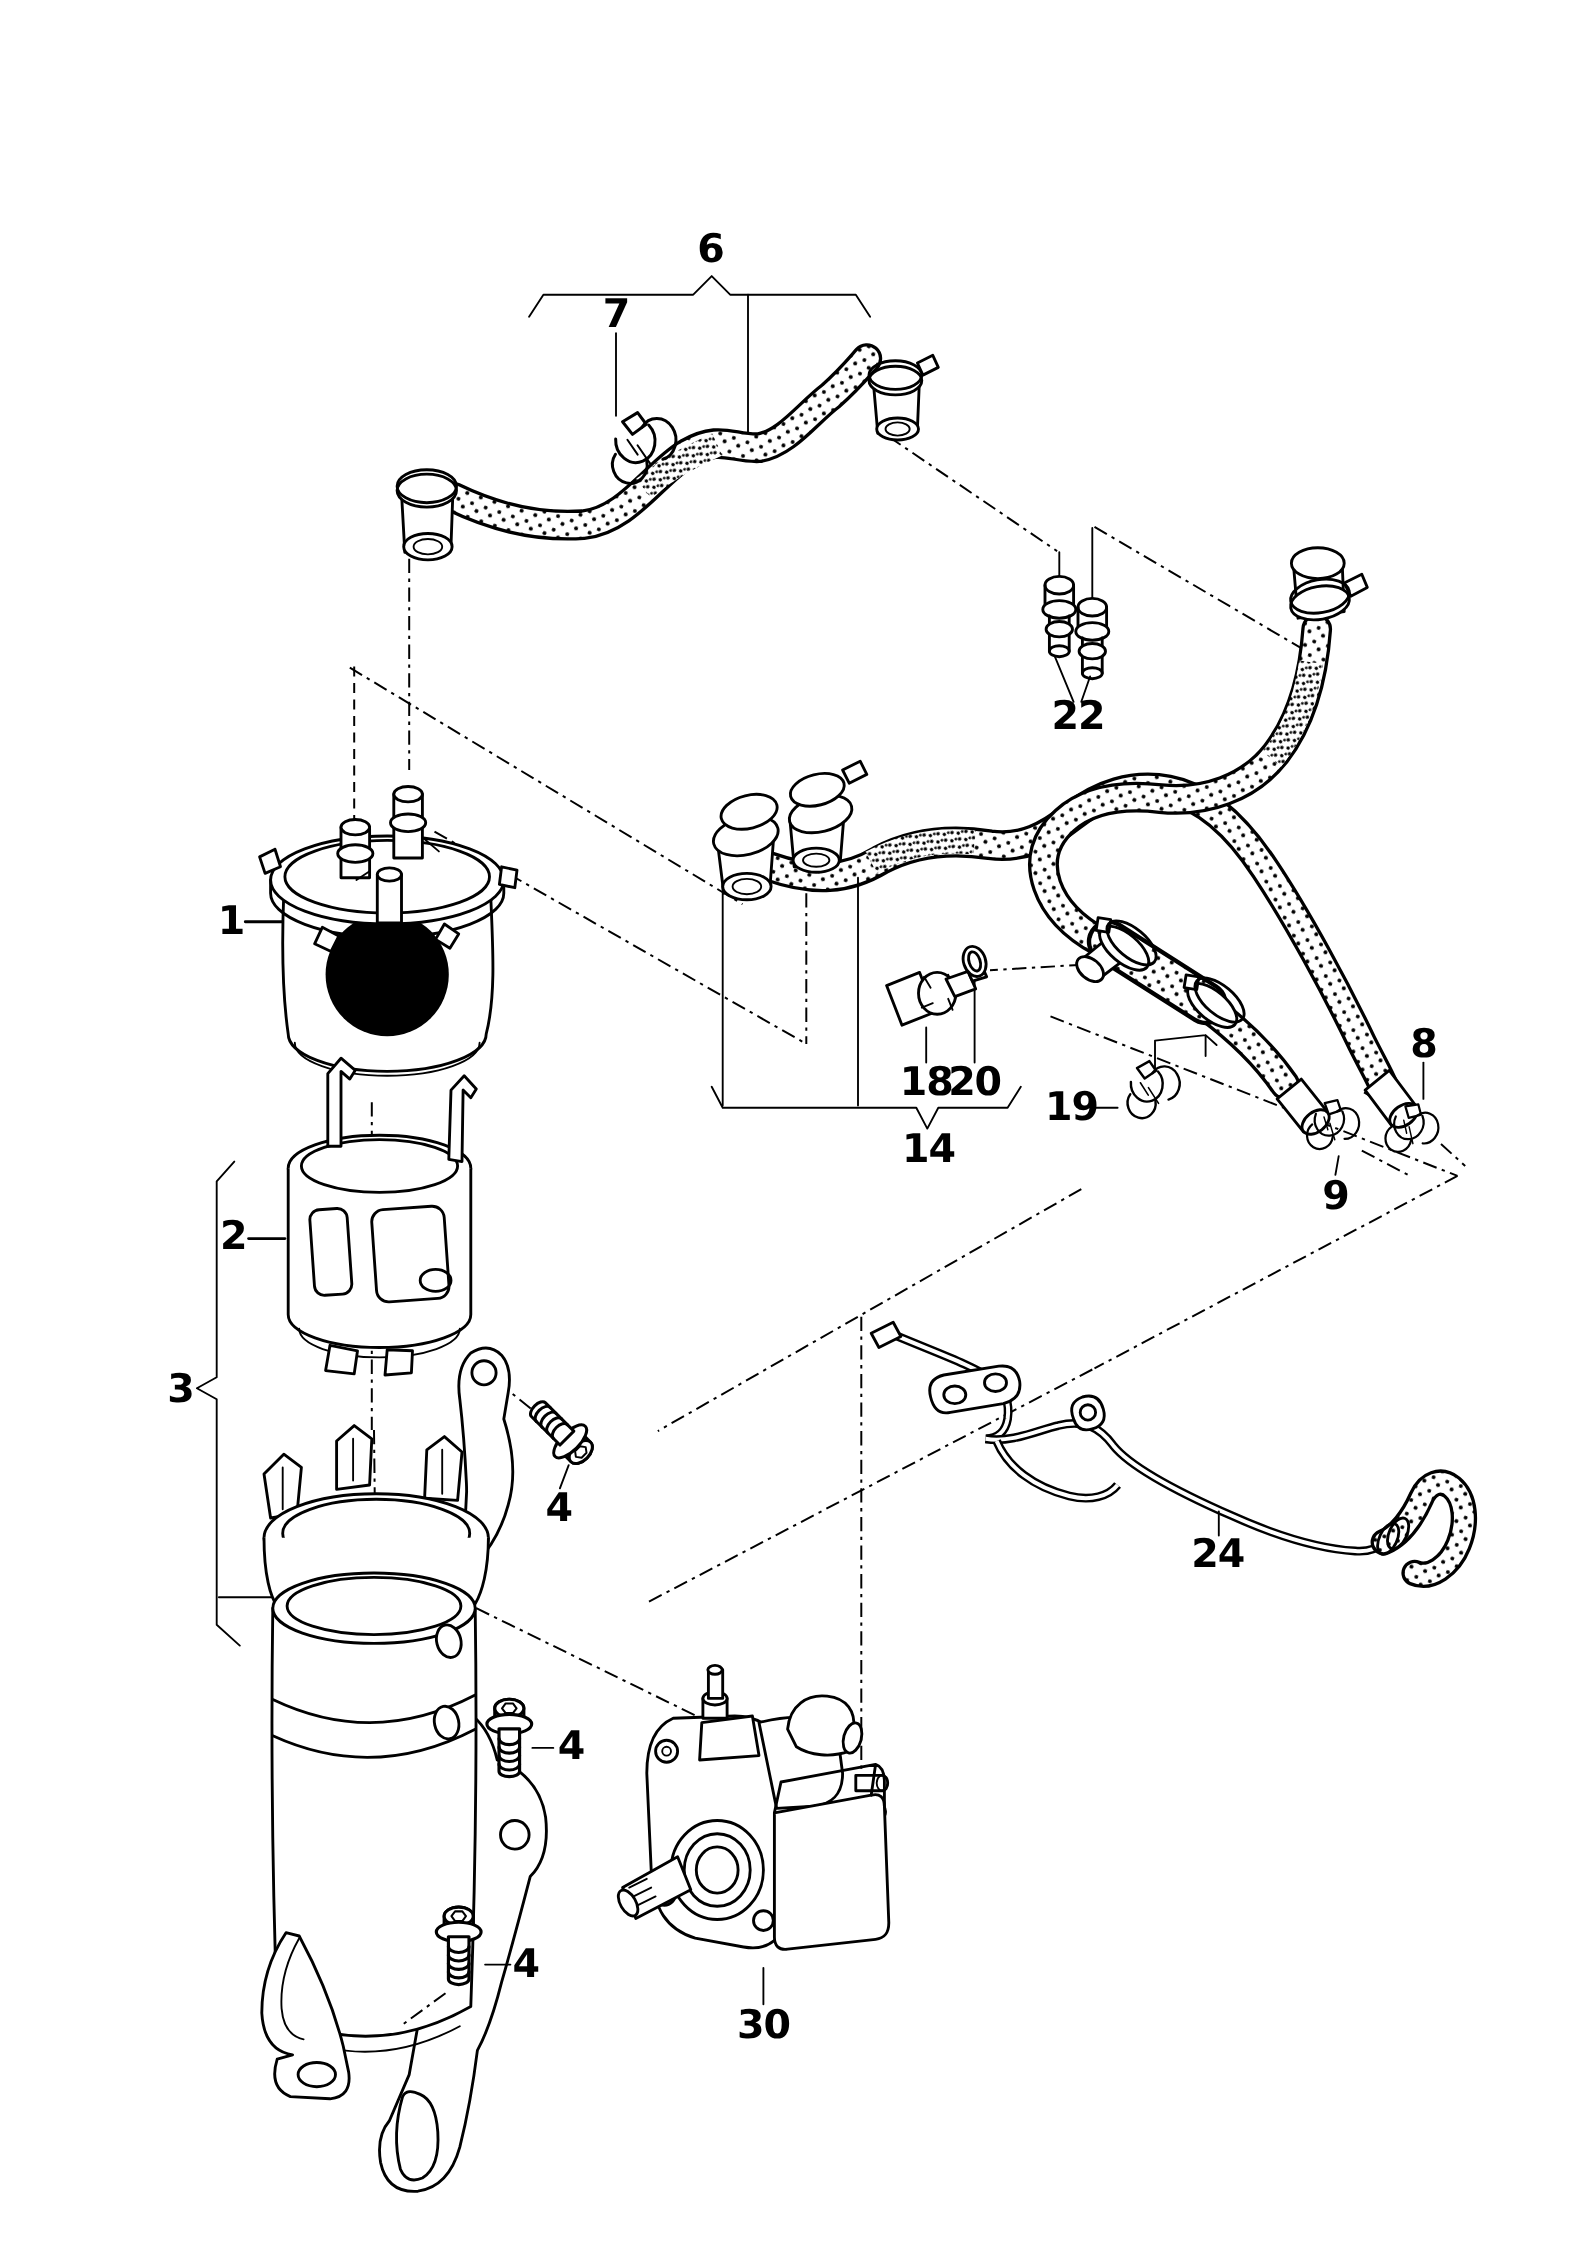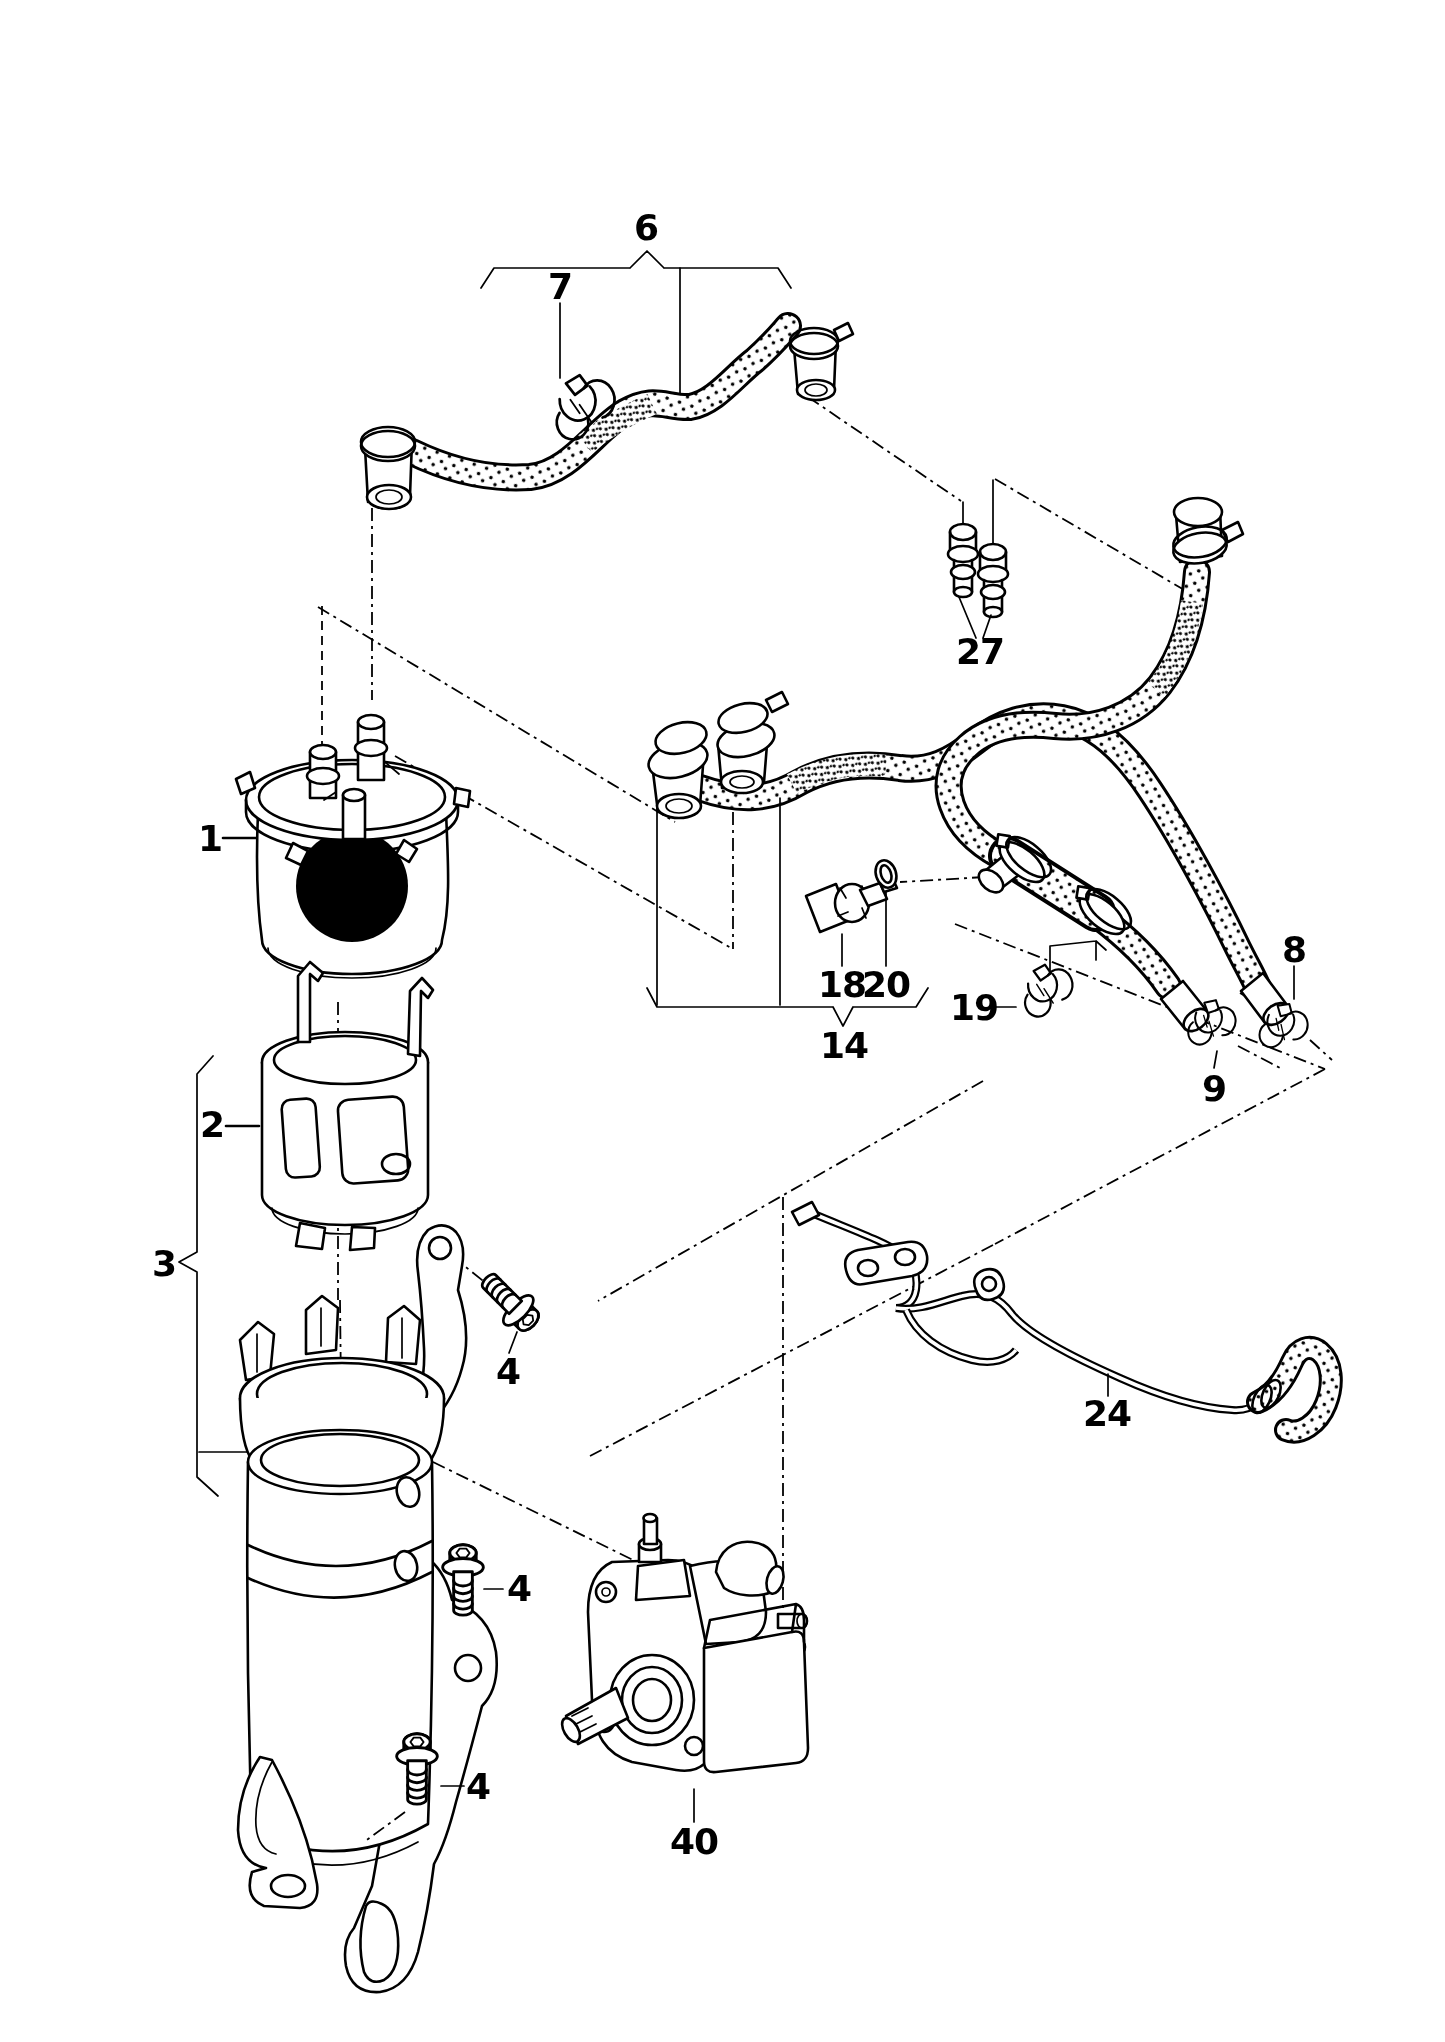--- a/index.html
+++ b/index.html
@@ -395,17 +395,17 @@
 <div class="plabel" style="left:519px;top:1588px">4</div>
 <div class="plabel" style="left:478px;top:1786px">4</div>
 <div class="plabel" style="left:646px;top:227px">6</div>
 <div class="plabel" style="left:560px;top:286px">7</div>
 <div class="plabel" style="left:1294px;top:949px">8</div>
 <div class="plabel" style="left:1214px;top:1088px">9</div>
 <div class="plabel" style="left:844px;top:1045px">14</div>
 <div class="plabel" style="left:842px;top:984px">18</div>
 <div class="plabel" style="left:886px;top:984px">20</div>
 <div class="plabel" style="left:974px;top:1007px">19</div>
-<div class="plabel" style="left:694px;top:1841px">40</div>
+<div class="plabel" style="left:694px;top:1841px">30</div>
 <div class="plabel" style="left:1107px;top:1413px">24</div>
-<div class="plabel" style="left:980px;top:651px">27</div>
+<div class="plabel" style="left:980px;top:651px">22</div>
 
 </div>
 
 </body></html>

